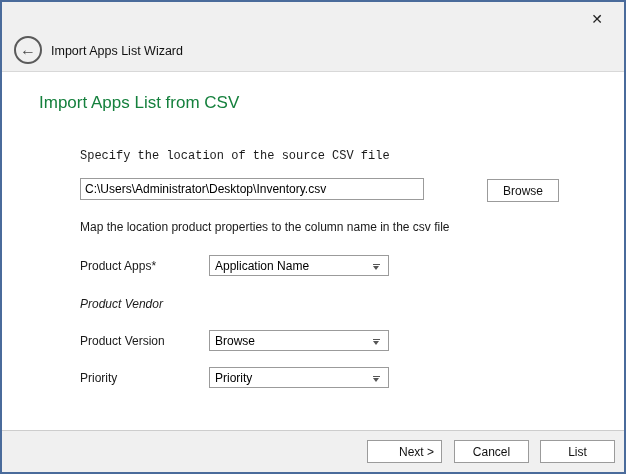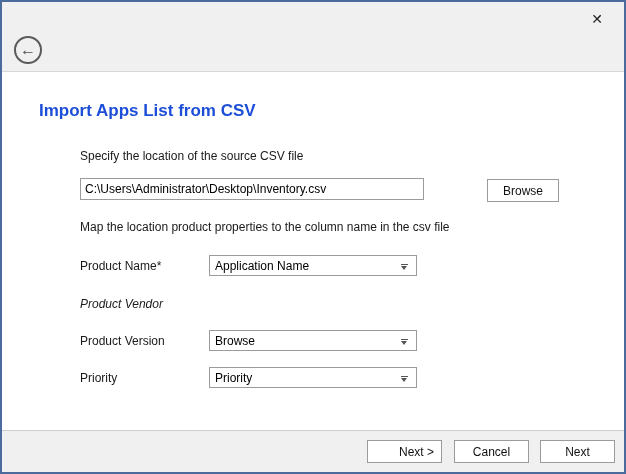--- a/index.html
+++ b/index.html
@@ -58,28 +58,28 @@
   
   .content {
     position: absolute;
     left: 0; top: 71px;
     width: 100%;
     height: 357px;
     background: #ffffff;
   }
   .page-heading {
     position: absolute;
-    left: 37px; top: 28px;
+    left: 37px; top: 20px;
     font-size: 17px;
-    color: #1d4ed8;
-    font-weight: bold;
+    color: #15803d;
+    font-weight: normal;
   }
   .source-label {
     position: absolute;
-    left: 78px; top: 76px;
+    left: 78px; top: 76px; font-family: Liberation Mono, monospace;
   }
   .path-input {
     position: absolute;
     left: 78px; top: 105px;
     width: 344px; height: 22px;
     border: 1px solid #9b9b9b;
     padding: 0 4px;
     font-family: "Liberation Sans", "DejaVu Sans", sans-serif;
     font-size: 12px;
     color: #000;
@@ -106,21 +106,21 @@
   .row-1 { top: 220px; font-style: italic; }
   .row-2 { top: 257px; }
   .row-3 { top: 294px; }
   .field-label {
     position: absolute;
     left: 78px; top: 4px;
   }
   .combo {
     position: absolute;
     left: 207px; top: 0;
-    width: 208px; height: 21px;
+    width: 180px; height: 21px;
     border: 1px solid #9b9b9b;
     background: #fff;
     cursor: pointer;
   }
   .combo-text {
     position: absolute;
     left: 5px; top: 3px;
     color: #000;
   }
   .combo-arrow {
@@ -171,35 +171,36 @@
 </head>
 <body>
 
 <div class="dialog">
 
   <div class="header">
     <div class="close-btn">✕</div>
     <div class="back-btn">
       <span>←</span>
     </div>
+    <div class="header-title">Import Apps List Wizard</div>
   </div>
 
   <div class="content">
     <div class="page-heading">Import Apps List from CSV</div>
 
     <div class="source-label">Specify the location of the source CSV file</div>
 
     <input class="path-input" type="text" value="C:\Users\Administrator\Desktop\Inventory.csv" style="">
 
     <button class="browse-btn">Browse</button>
 
     <div class="map-label">Map the location product properties to the column name in the csv file</div>
 
     <div class="field-row row-0">
-      <div class="field-label">Product Name*</div>
+      <div class="field-label">Product Apps*</div>
       <div class="combo">
         <span class="combo-text">Application Name</span>
         <span class="combo-arrow"></span>
       </div>
     </div>
 
     <div class="field-row row-1">
       <div class="field-label">Product Vendor</div>
     </div>
 
@@ -216,16 +217,16 @@
       <div class="combo">
         <span class="combo-text">Priority</span>
         <span class="combo-arrow"></span>
       </div>
     </div>
   </div>
 
   <div class="footer">
     <button class="footer-btn btn-next">Next &gt;</button>
     <button class="footer-btn btn-cancel">Cancel</button>
-    <button class="footer-btn btn-help">Next</button>
+    <button class="footer-btn btn-help">List</button>
   </div>
 
 </div>
 
 </body></html>

